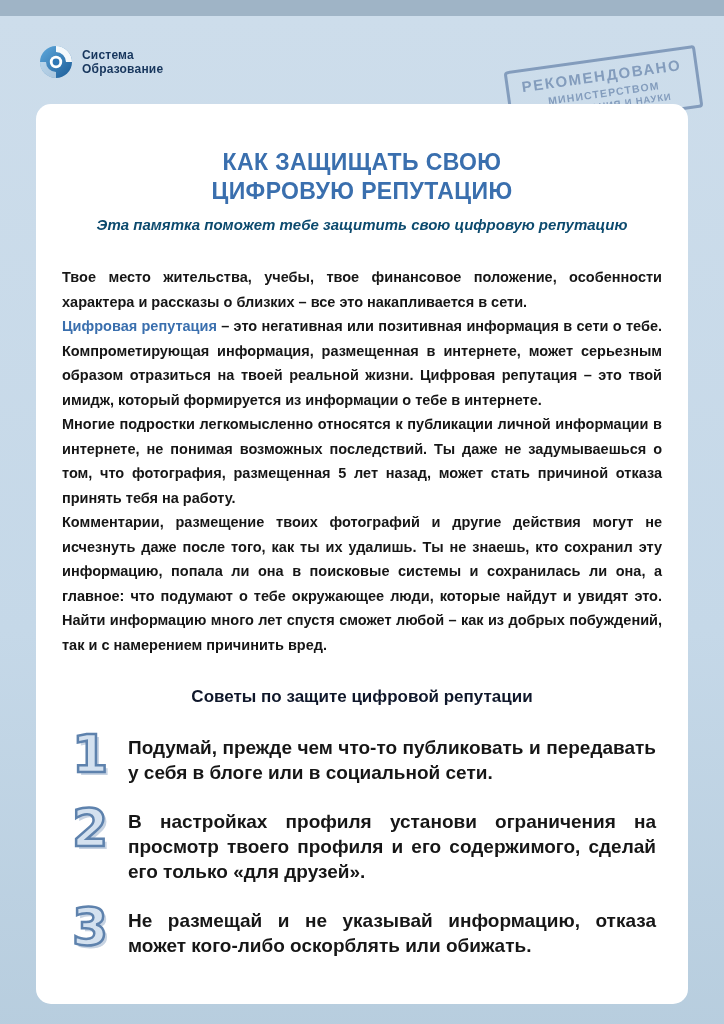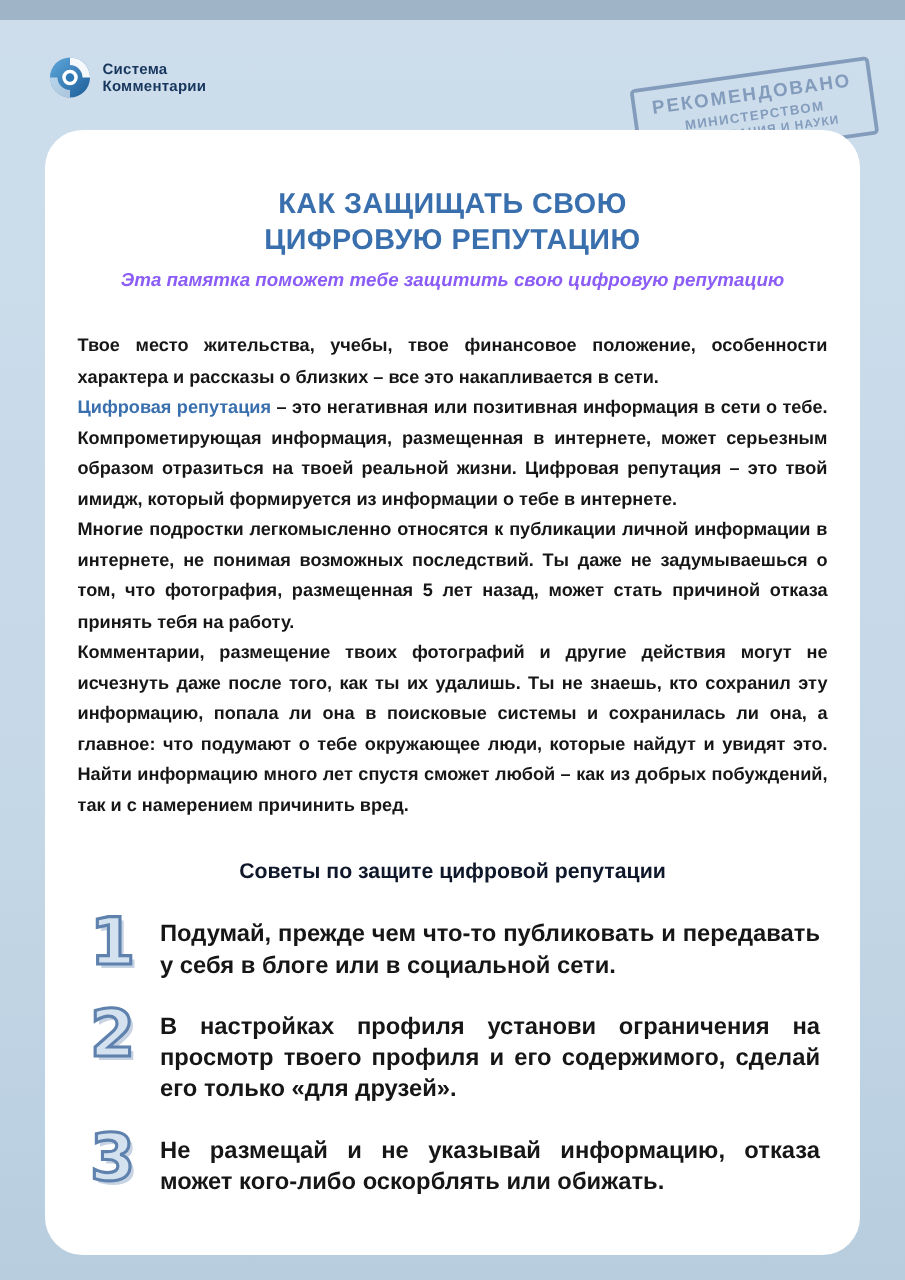--- a/index.html
+++ b/index.html
@@ -37,34 +37,34 @@
   }
   .stamp-line1 { font-size:15px; font-weight:bold; letter-spacing:1.6px; }
   .stamp-line2 { font-size:10.5px; font-weight:bold; letter-spacing:1.2px; margin-top:3px; }
   .stamp-line3 { font-size:9.5px; font-weight:bold; letter-spacing:0.8px; margin-top:1px; }
 
   
   .card {
     position:absolute; left:36px; top:88px;
     width:652px; height:900px;
     background:#ffffff;
-    border-radius:30px;
+    border-radius:15px;
     padding:44px 26px 0;
     overflow:hidden;
   }
 
   .title {
     margin:0; text-align:center;
     color:#3a6fae; font-weight:bold;
     font-size:23px; line-height:29px; letter-spacing:0.4px;
   }
   .subtitle {
     margin:10px 0 0; text-align:center;
     font-style:italic; font-weight:bold;
-    font-size:15px; color:#8b5cf6;
+    font-size:15px; color:#0c4a6e;
   }
 
   .body-text {
     margin-top:32px;
     font-size:14.5px; line-height:24.5px;
     font-weight:600;
     color:#161616;
     text-align:justify;
   }
   .body-text p { margin:0; }
@@ -110,21 +110,21 @@
         </defs>
         <circle cx="18" cy="18" r="16" fill="url(#lg)"></circle>
         <path d="M18 2 A16 16 0 0 1 34 18 L28 18 A10 10 0 0 0 18 8 Z" fill="#ffffff" opacity="0.95"></path>
         <path d="M18 34 A16 16 0 0 1 2 18 L8 18 A10 10 0 0 0 18 28 Z" fill="#ffffff" opacity="0.6"></path>
         <circle cx="18" cy="18" r="6.2" fill="#ffffff"></circle>
         <circle cx="18" cy="18" r="3.4" fill="#2e77b5"></circle>
       </svg>
     </span>
     <span class="logo-text">
       <span>Система</span>
-      <span>Комментарии</span>
+      <span>Образование</span>
     </span>
   </header>
 
   <div class="stamp">
     <div class="stamp-line1">РЕКОМЕНДОВАНО</div>
     <div class="stamp-line2">МИНИСТЕРСТВОМ</div>
     <div class="stamp-line3">ОБРАЗОВАНИЯ И НАУКИ</div>
   </div>
 
   <main class="card">

